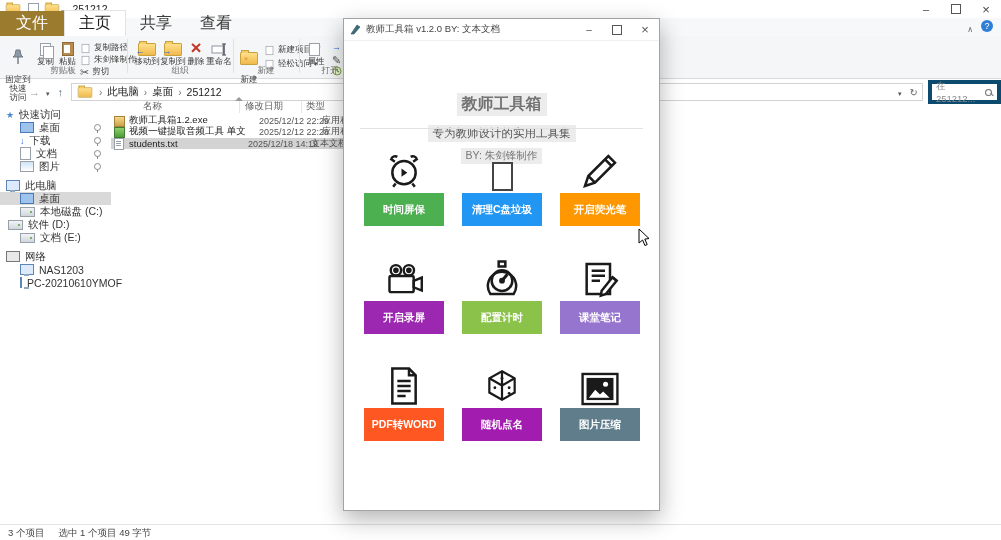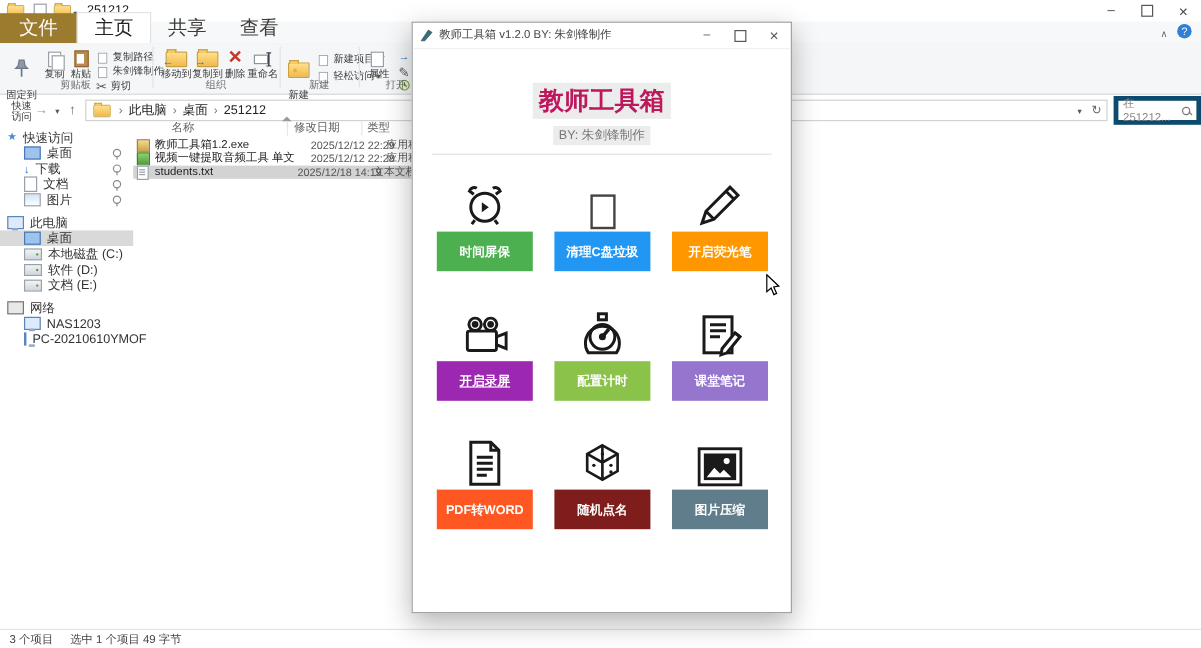--- a/index.html
+++ b/index.html
@@ -88,21 +88,21 @@
   #statusbar{left:0;top:524px;width:1001px;height:16px;border-top:1px solid #e3e3e3;display:flex;align-items:center;font-size:9.5px;color:#444}
   
   #appwin{left:343px;top:18px;width:315px;height:491px;background:#fff;border:1px solid #a3a3a3;
           box-shadow:0 8px 22px rgba(0,0,0,.3);z-index:50}
   #apptitle{height:21px;display:flex;align-items:center;border-bottom:1px solid #f0f0f0}
   #apptitle .t{font-size:9.5px;color:#444;margin-left:5px;white-space:nowrap}
   .appbtn{width:28px;height:20px;display:flex;align-items:center;justify-content:center;color:#555;font-size:10px}
   .apphead{text-align:center}
   .patch{background:#ececec;padding:1px 5px;display:inline-block}
   #apptitle .aico{margin-left:6px;display:inline-flex}
-  .app-title-text{margin-top:28px;font-size:21px;font-weight:bold;color:#be185d}
+  .app-title-text{margin-top:52px;font-size:16px;font-weight:bold;color:#737373}
   .app-sub{margin-top:9px;font-size:11.5px;color:#555}
   .app-by{margin-top:6px;font-size:10.5px;color:#777}
   .divider{position:absolute;left:16px;right:16px;top:109px;border-top:1px solid #e2e2e2}
   .tile{position:absolute;width:80px;text-align:center}
   .tile .ticon{height:44px;display:flex;align-items:flex-end;justify-content:center;margin-bottom:2px}
   .tile-btn{height:33px;display:flex;align-items:center;justify-content:center;color:#fff;font-weight:bold;font-size:10.5px;cursor:default}
   #appstatus{position:absolute;left:1px;right:1px;top:452px;height:19px;background:#f1f1f1;border-top:1px solid #e4e4e4;display:flex;align-items:center;font-size:9.5px;color:#555}
   .tofu{width:17px;height:25px;border:2px solid #444;background:#fff}
   
   #cursor{left:638px;top:228px;z-index:99}
@@ -316,21 +316,21 @@
     <span>此电脑</span>
   </div>
   <div class="srow ssel" style="padding-left:20px">
     <span class="sic mini-desk"></span>
     <span>桌面</span>
   </div>
   <div class="srow" style="padding-left:20px">
     <span class="sic mini-drive"></span>
     <span>本地磁盘 (C:)</span>
   </div>
-  <div class="srow" style="padding-left:20px">
+  <div class="srow" style="padding-left:8px">
     <span class="sic mini-drive"></span>
     <span>软件 (D:)</span>
   </div>
   <div class="srow" style="padding-left:20px">
     <span class="sic mini-drive"></span>
     <span>文档 (E:)</span>
   </div>
   <div class="srow" style="padding-left:6px;margin-top:6px">
     <span class="sic mini-net"></span>
     <span>网络</span>
@@ -391,32 +391,33 @@
   <span style="margin-left:14px">选中 1 个项目 49 字节</span>
 </div>
 
 <div class="abs" id="appwin">
   <div id="apptitle">
     <span class="aico">
       <svg width="11" height="11" viewBox="0 0 11 11">
           <path d="M1 10L7 1l3 2-6 7z" fill="#3a6f7a" stroke="#2b4f57" stroke-width=".6"></path>
         </svg>
     </span>
-    <span class="t">教师工具箱 v1.2.0   BY: 朱剑锋制作</span>
+    <span class="t">教师工具箱 v1.2.0   BY: 文本文档</span>
     <span style="margin-left:auto;display:flex">
       <span class="appbtn g-min"></span>
       <span class="appbtn">
           <span class="g-maxsq"></span>
         </span>
       <span class="appbtn g-close"></span>
     </span>
   </div>
 
   <div class="apphead">
     <div class="app-title-text"><span class="patch">教师工具箱</span></div>
+    <div class="app-sub"><span class="patch">专为教师设计的实用工具集</span></div>
     <div class="app-by"><span class="patch">BY: 朱剑锋制作</span></div>
   </div>
   <div class="divider"></div>
 
   <div class="tile" style="left:20px;top:128px">
     <div class="ticon">
       <svg width="40" height="40" viewBox="0 0 24 24" fill="none" stroke="#1a1a1a" stroke-width="1.5">
         <circle cx="12" cy="13" r="7"></circle>
           <path d="M6.5 6.5L3.8 4.5M17.5 6.5l2.7-2M4.5 4.5a2.5 2.5 0 013.5-1M19.5 4.5a2.5 2.5 0 00-3.5-1"></path>
         <path d="M10.5 10.5L14 13l-3.5 2.5z" fill="#1a1a1a" stroke="none"></path>
@@ -445,21 +446,21 @@
     <div class="ticon">
       <svg width="42" height="38" viewBox="0 0 26 22" fill="none" stroke="#1a1a1a" stroke-width="1.5">
         <circle cx="8" cy="5" r="3.2"></circle>
           <circle cx="16" cy="5" r="3.2"></circle>
         <rect x="4" y="8.5" width="15" height="10" rx="1"></rect>
         <path d="M19 11.5l5-2v8l-5-2z"></path>
           <circle cx="8" cy="5" r="1" fill="#1a1a1a"></circle>
           <circle cx="16" cy="5" r="1" fill="#1a1a1a"></circle>
       </svg>
     </div>
-    <div class="tile-btn" style="background: rgb(156, 39, 176); text-decoration: underline;">开启录屏</div>
+    <div class="tile-btn" style="background: rgb(156, 39, 176);">开启录屏</div>
   </div>
   <div class="tile" style="left:118px;top:236px">
     <div class="ticon">
       <svg width="40" height="40" viewBox="0 0 24 24" fill="none" stroke="#1a1a1a" stroke-width="1.5">
         <rect x="10" y="1.5" width="4" height="3"></rect>
           <path d="M5 21a8.5 8.5 0 1114 0z M5 21h14"></path>
         <circle cx="12" cy="13" r="6.2"></circle>
           <path d="M12 13l3.2-3.8" stroke-width="1.8"></path>
           <circle cx="12" cy="13" r="1" fill="#1a1a1a"></circle>
       </svg>
@@ -492,21 +493,21 @@
     <div class="ticon">
       <svg width="38" height="38" viewBox="0 0 24 24" fill="none" stroke="#1a1a1a" stroke-width="1.4">
         <path d="M12 2l8 4.5v9L12 20l-8-4.5v-9z"></path>
           <path d="M12 2v9M12 11l8-4.5M12 11l-8-4.5M12 20v-9"></path>
         <circle cx="12" cy="6.5" r=".9" fill="#1a1a1a" stroke="none"></circle>
           <circle cx="7.5" cy="12.5" r=".9" fill="#1a1a1a" stroke="none"></circle>
         <circle cx="16.5" cy="12.5" r=".9" fill="#1a1a1a" stroke="none"></circle>
           <circle cx="16.5" cy="16" r=".9" fill="#1a1a1a" stroke="none"></circle>
       </svg>
     </div>
-    <div class="tile-btn" style="background: #7f1d1d;">随机点名</div>
+    <div class="tile-btn" style="background: #a21caf;">随机点名</div>
   </div>
   <div class="tile" style="left:216px;top:343px">
     <div class="ticon">
       <svg width="38" height="34" viewBox="0 0 24 21">
         <rect x="1" y="1" width="22" height="19" fill="#fff" stroke="#1a1a1a" stroke-width="1.5"></rect>
         <rect x="3.5" y="3.5" width="17" height="14" fill="#1a1a1a"></rect>
         <circle cx="15.5" cy="7.5" r="1.6" fill="#fff"></circle>
         <path d="M5 16l4-5 3 3 2-2 4 4z" fill="#fff"></path>
       </svg>
     </div>

